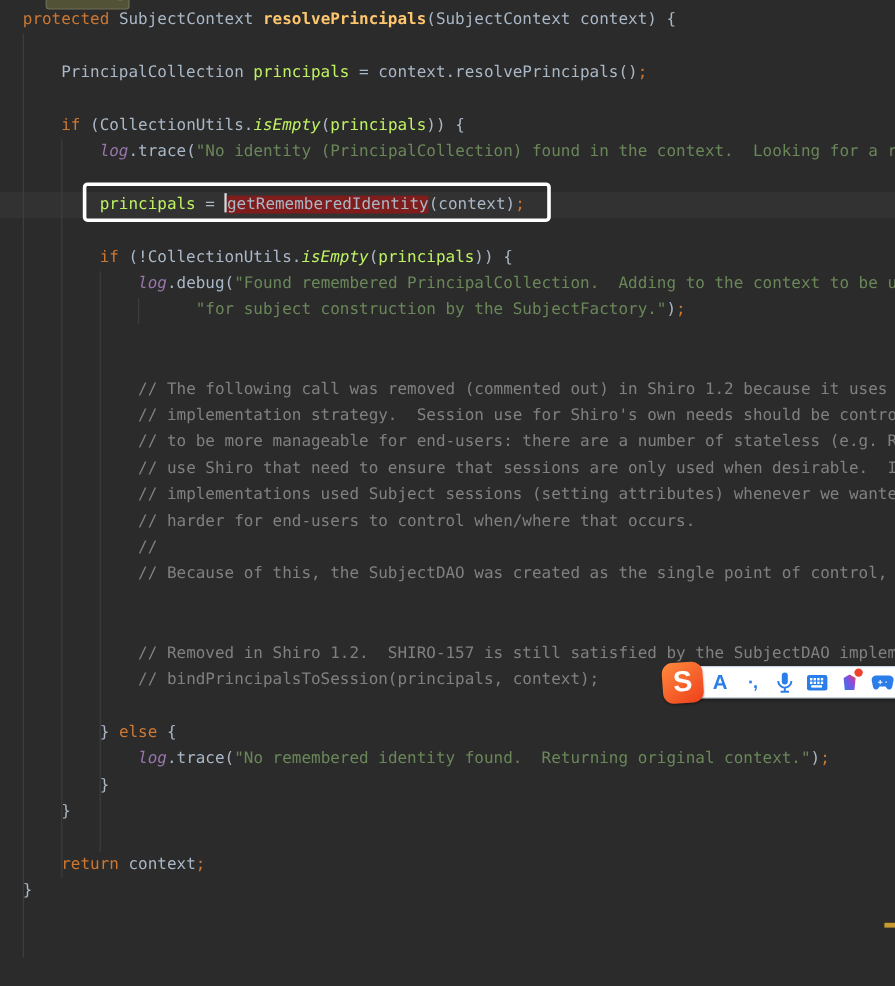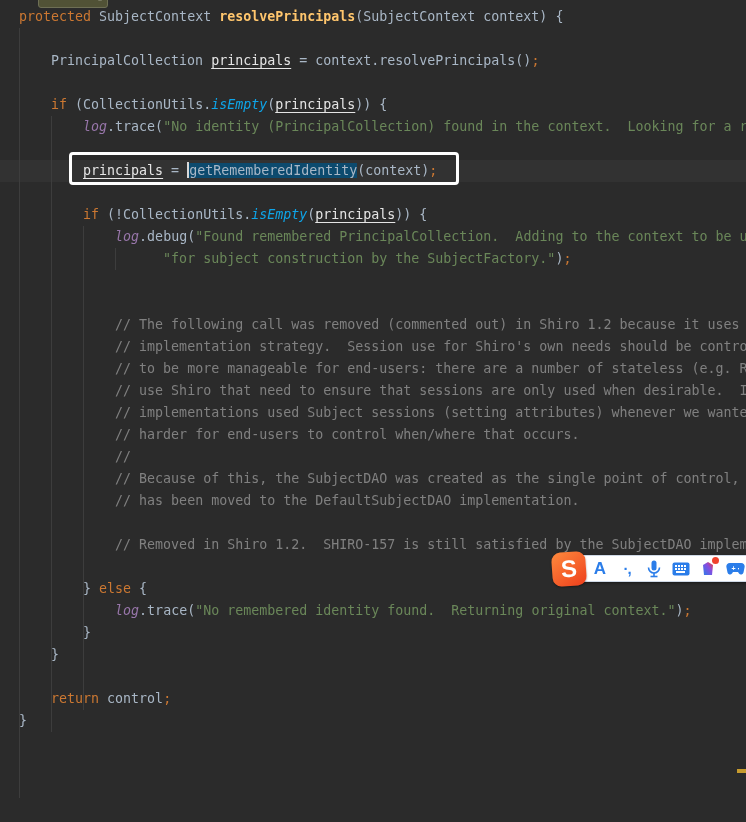--- a/index.html
+++ b/index.html
@@ -12,24 +12,24 @@
           padding-top:6px; font-size:13.3px; line-height:22px; color:#a9b7c6; }
   .row { height:22px; white-space:pre; padding-left:19px; position:relative; }
   .row.current { background:#323232; }
 
   .tk-kw   { color:#cc7832; }
   .tk-txt  { color:#a9b7c6; }
   .tk-mdecl{ color:#ffc66d; font-weight:bold; }
   .tk-str  { color:#6a8759; }
   .tk-cmt  { color:#808080; }
   .tk-field{ color:#9876aa; font-style:italic; }
-  .tk-smth { color:#0ea5e9; font-style:italic; }
+  .tk-smth { color:#bef264; font-style:italic; }
   .tk-semi { color:#cc7832; }
-  .tk-varul{ color:#e5e5e5; text-decoration:underline; text-underline-offset:3px; }
-  .tk-hl   { color:#a9b7c6; background:#0c4a6e; }
+  .tk-varul{ color:#bef264; text-underline-offset:3px; }
+  .tk-hl   { color:#a9b7c6; background:#7f1d1d; }
   .tk-caret{ display:inline-block; width:0; height:16px; border-left:2px solid #d8d8d8;
              vertical-align:middle; margin-top:-3px; }
 
   
   .guide { position:absolute; width:1px; background:#3d3d3d; }
   .g0 { left:19px;  top:28px;  height:770px; }
   .g1 { left:51px;  top:116px; height:616px; }
   .g2 { left:83px;  top:226px; height:484px; }
   .g3 { left:115px; top:248px; height:22px; }
 
@@ -82,30 +82,31 @@
     <div class="row"></div>
     <div class="row"></div>
     <div class="row"><span class="tk-txt">            </span><span class="tk-cmt">// The following call was removed (commented out) in Shiro 1.2 because it uses the session as an</span></div>
     <div class="row"><span class="tk-txt">            </span><span class="tk-cmt">// implementation strategy.  Session use for Shiro's own needs should be controlled in a single place</span></div>
     <div class="row"><span class="tk-txt">            </span><span class="tk-cmt">// to be more manageable for end-users: there are a number of stateless (e.g. REST) applications that</span></div>
     <div class="row"><span class="tk-txt">            </span><span class="tk-cmt">// use Shiro that need to ensure that sessions are only used when desirable.  If Shiro's internal</span></div>
     <div class="row"><span class="tk-txt">            </span><span class="tk-cmt">// implementations used Subject sessions (setting attributes) whenever we wanted, it would be much</span></div>
     <div class="row"><span class="tk-txt">            </span><span class="tk-cmt">// harder for end-users to control when/where that occurs.</span></div>
     <div class="row"><span class="tk-txt">            </span><span class="tk-cmt">//</span></div>
     <div class="row"><span class="tk-txt">            </span><span class="tk-cmt">// Because of this, the SubjectDAO was created as the single point of control, and session state logic</span></div>
-    <div class="row"><span class="tk-txt">            </span><span class="tk-cmt">// has been moved to the DefaultSubjectDAO implementation.</span></div>
+    <div class="row"><span class="tk-txt">            </span></div>
     <div class="row"></div>
     <div class="row"><span class="tk-txt">            </span><span class="tk-cmt">// Removed in Shiro 1.2.  SHIRO-157 is still satisfied by the SubjectDAO implementation</span></div>
+    <div class="row"><span class="tk-txt">            </span><span class="tk-cmt">// bindPrincipalsToSession(principals, context);</span></div>
     <div class="row"></div>
     <div class="row"><span class="tk-txt">        } </span><span class="tk-kw">else</span><span class="tk-txt"> {</span></div>
     <div class="row"><span class="tk-txt">            </span><span class="tk-field">log</span><span class="tk-txt">.trace(</span><span class="tk-str">"No remembered identity found.  Returning original context."</span><span class="tk-txt">)</span><span class="tk-semi">;</span></div>
     <div class="row"><span class="tk-txt">        }</span></div>
     <div class="row"><span class="tk-txt">    }</span></div>
     <div class="row"></div>
-    <div class="row"><span class="tk-txt">    </span><span class="tk-kw">return</span><span class="tk-txt"> control</span><span class="tk-semi">;</span></div>
+    <div class="row"><span class="tk-txt">    </span><span class="tk-kw">return</span><span class="tk-txt"> context</span><span class="tk-semi">;</span></div>
     <div class="row"><span class="tk-txt">}</span></div>
   </div>
 
 <div class="guide g0"></div>
 <div class="guide g1"></div>
 <div class="guide g2"></div>
 <div class="guide g3"></div>
 
 <div class="top-fragment">"</div>
 

